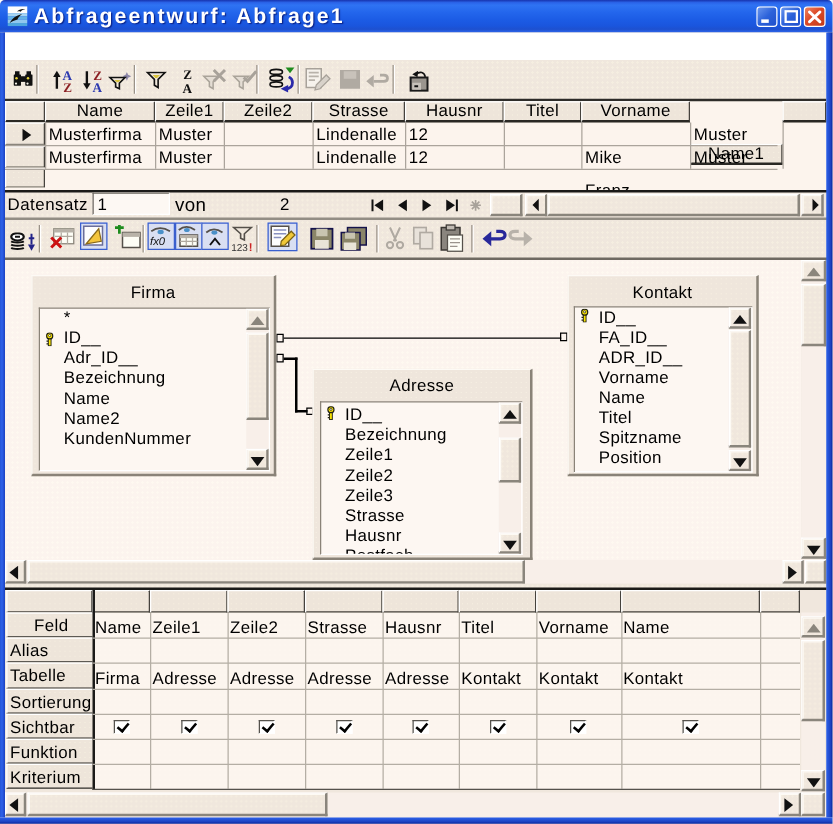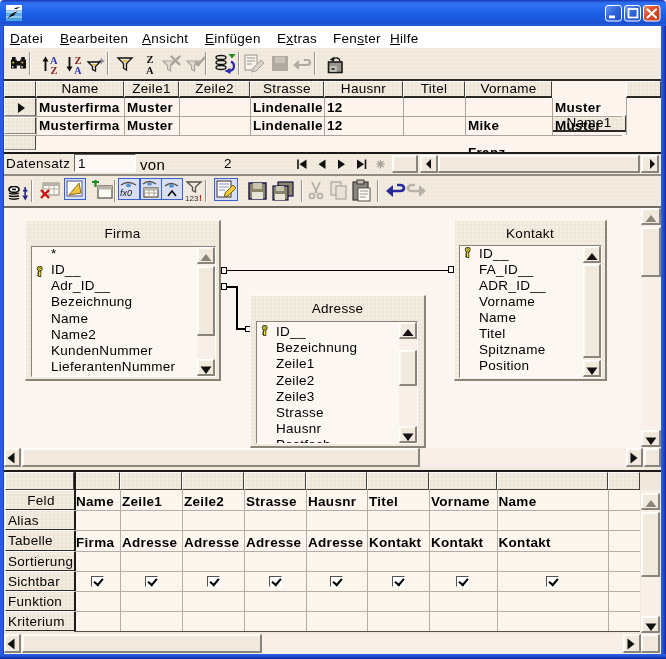--- a/index.html
+++ b/index.html
@@ -12,21 +12,21 @@
 .beige{background-color:#f0e7dd;background-image:radial-gradient(#f5eee0 30%,rgba(0,0,0,0) 31%);background-size:4px 4px;}
 .pinkbg{background-color:#fcf4ee;background-image:radial-gradient(#fef9f0 30%,rgba(0,0,0,0) 31%);background-size:4px 4px;}
 .t13{font-size:13.5px;letter-spacing:0.3px;color:#000;}
 .sep1{width:2px;border-left:1px solid #9a9288;border-right:1px solid #fff;}
 
 .sbtn{background-color:#f0e7dd;background-image:radial-gradient(#f4ecdf 30%,rgba(0,0,0,0) 31%);background-size:4px 4px;border-top:1px solid #fff;border-left:1px solid #fff;border-right:2px solid #8a857c;border-bottom:2px solid #8a857c;box-shadow:inset 1px 1px 0 #fdfaf4;}
 .hc{top:2px;height:16.5px;background-color:#eee5da;background-image:radial-gradient(#f6f0e0 26%,rgba(0,0,0,0) 27%);background-size:4px 4px;border-top:1px solid #fff;border-left:1px solid #fff;border-right:1px solid #45423d;border-bottom:2px solid #2a2824;font-size:13.5px;letter-spacing:0.3px;text-align:center;line-height:14px;color:#000;}
 .rh{left:0;width:32px;background-color:#eee5da;background-image:radial-gradient(#f6f0e0 26%,rgba(0,0,0,0) 27%);background-size:4px 4px;border-top:1px solid #fff;border-left:1px solid #fff;border-right:1px solid #45423d;border-bottom:1px solid #8a857c;}
 .vl{top:18.5px;height:37.5px;width:1px;background:#aba49c;}
 .hl{left:0;width:618px;height:1px;background:#aba49c;}
-.dt{font-size:13.5px;letter-spacing:0.3px;color:#000;white-space:pre;font-weight:bold;}
+.dt{font-size:13.5px;letter-spacing:0.3px;color:#000;white-space:pre;}
 .prsd{background:#d9dff2;border:1px solid #3a5fce;}
 .tbox{background-color:#efe6dc;background-image:radial-gradient(#f7f1e2 26%,rgba(0,0,0,0) 27%);background-size:4px 4px;border-top:1px solid #fdfaf5;border-left:1px solid #fdfaf5;border-right:2px solid #8a8378;border-bottom:2px solid #8a8378;}
 .ttl{position:absolute;left:0;right:0;top:0;height:24px;font-size:13.5px;letter-spacing:0.3px;text-align:center;line-height:25px;color:#000;}
 .tlist{position:absolute;background:#fdf7f2;border-top:1.5px solid #8a8378;border-left:1.5px solid #8a8378;border-right:1px solid #fff;border-bottom:1px solid #fff;overflow:hidden;}
 .fld{position:absolute;left:19px;font-size:13.5px;letter-spacing:0.3px;color:#000;white-space:pre;}
 .sbv{position:absolute;background:#f8efe9;}
 .key{position:absolute;width:12px;height:11px;}
 .jline{position:absolute;background:#000;}
 .jsq{position:absolute;border:1.5px solid #000;background:transparent;}
 .bhc{top:1.5px;height:18.5px;background-color:#eee5da;background-image:radial-gradient(#f6f0e0 26%,rgba(0,0,0,0) 27%);background-size:4px 4px;border-top:1px solid #fff;border-left:1px solid #fff;border-right:1px solid #45423d;border-bottom:1.5px solid #45423d;}
@@ -44,20 +44,21 @@
 <div class="abs" id="appicon" style="left:6px;top:5px;width:16px;height:16px;">
 <svg width="16" height="16" viewBox="0 0 16 16">
 <rect x="0" y="0" width="16" height="5.5" fill="#fdfdfd"></rect>
 <rect x="0" y="5.5" width="16" height="2.6" fill="#a6d4f2"></rect>
 <rect x="0" y="8.1" width="16" height="2.6" fill="#64b2e6"></rect>
 <rect x="0" y="10.7" width="16" height="2.7" fill="#90c8ee"></rect>
 <rect x="0" y="13.4" width="16" height="2.6" fill="#4ea6de"></rect>
 <path d="M7.5 4.4 C9 2.6 11.8 1.8 14.2 2.4 C12.4 2.6 11.3 3.3 10.5 4.3 C9.4 3.9 8.4 4.1 7.5 4.4 Z" fill="#111"></path>
 <path d="M1.6 13.6 C3.8 9.6 7.6 6.9 11.8 6.4 C9.7 7.5 8.5 9 8 10.6 C5.6 11.2 3.3 12.2 1.6 13.6 Z" fill="#111"></path>
 </svg></div>
+<div class="abs" style="left:27px;top:3px;font-size:17px;font-weight:bold;color:#fff;text-shadow:1px 1px 1px #0a2287;letter-spacing:1.65px;">Abfrageentwurf: Abfrage1</div>
 <div class="abs" id="winbtns" style="left:605px;top:5px;width:56px;height:17px;">
 <svg width="56" height="17" viewBox="0 0 56 17">
 <defs>
 <linearGradient id="bluebtn" x1="0" y1="0" x2="1" y2="1">
 <stop offset="0" stop-color="#6e9af0"></stop>
             <stop offset="0.5" stop-color="#2c62da"></stop>
             <stop offset="1" stop-color="#1e4eca"></stop>
 </linearGradient>
 <linearGradient id="redbtn" x1="0" y1="0" x2="1" y2="1">
 <stop offset="0" stop-color="#ee8a66"></stop>
@@ -67,29 +68,20 @@
 </defs>
 <rect x="0.5" y="0.5" width="16" height="15.5" rx="2.5" fill="url(#bluebtn)" stroke="#fff" stroke-width="1"></rect>
 <rect x="19.5" y="0.5" width="16" height="15.5" rx="2.5" fill="url(#bluebtn)" stroke="#fff" stroke-width="1"></rect>
 <rect x="38.5" y="0.5" width="16.5" height="15.5" rx="2.5" fill="url(#redbtn)" stroke="#fff" stroke-width="1"></rect>
 <rect x="4" y="10.5" width="6" height="2.8" fill="#fff"></rect>
 <rect x="23.5" y="4" width="9" height="8.5" fill="none" stroke="#fff" stroke-width="1.8"></rect>
 <path d="M42.5 4.5 L51 12.5 M51 4.5 L42.5 12.5" stroke="#fff" stroke-width="2.2" stroke-linecap="round"></path>
 </svg></div>
 
 <div class="abs" style="left:4px;top:26px;width:658px;height:22px;background:#fff;"></div>
-<div class="abs t13" id="menubar" style="left:4px;top:31px;width:658px;height:17px;">
-<span class="abs" style="left:6px;"><u>D</u>atei</span>
-<span class="abs" style="left:56px;"><u>B</u>earbeiten</span>
-<span class="abs" style="left:138px;"><u>A</u>nsicht</span>
-<span class="abs" style="left:201px;"><u>E</u>infügen</span>
-<span class="abs" style="left:273px;">E<u>x</u>tras</span>
-<span class="abs" style="left:329px;">Fen<u>s</u>ter</span>
-<span class="abs" style="left:386px;"><u>H</u>ilfe</span>
-</div>
 
 <div class="abs beige" id="tb1" style="left:4px;top:48px;width:658px;height:31px;">
 <div class="abs sep1" style="left:25px;top:4px;height:23px;"></div>
 <div class="abs sep1" style="left:103px;top:4px;height:23px;"></div>
 <div class="abs sep1" style="left:201px;top:4px;height:23px;"></div>
 <div class="abs sep1" style="left:234px;top:4px;height:23px;"></div>
 <div class="abs sep1" style="left:310px;top:4px;height:23px;"></div>
 <svg class="abs" style="left:6px;top:7px;" width="18" height="15" viewBox="0 0 18 15">
 <rect x="1" y="4.5" width="5.8" height="9" fill="#111" rx="0.5"></rect>
 <rect x="10.2" y="4.5" width="5.8" height="9" fill="#111" rx="0.5"></rect>
@@ -363,21 +355,20 @@
 <div class="abs tbox" style="left:21px;top:12px;width:196px;height:161px;">
 <div class="ttl">Firma</div>
 <div class="tlist" style="left:5px;top:25px;width:185px;height:131px;">
 <div class="fld" style="top:-1px;">*</div>
 <div class="fld" style="top:15px;">ID__</div>
 <div class="fld" style="top:31px;">Adr_ID__</div>
 <div class="fld" style="top:47px;">Bezeichnung</div>
 <div class="fld" style="top:64px;">Name</div>
 <div class="fld" style="top:80px;">Name2</div>
 <div class="fld" style="top:96px;">KundenNummer</div>
-<div class="fld" style="top:112px;">LieferantenNummer</div>
 <svg class="key" style="left:2px;top:18.5px;" width="10" height="13" viewBox="0 0 10 13">
             <rect x="3.4" y="5" width="2.6" height="7.6" fill="#ffe800" stroke="#221" stroke-width="0.9"></rect>
             <circle cx="4.7" cy="3.2" r="2.9" fill="#ffe800" stroke="#221" stroke-width="1.1"></circle>
             <circle cx="4.7" cy="2.9" r="1.05" fill="#fffef2" stroke="#221" stroke-width="0.7"></circle>
             <path d="M3.4 8.2 h-1.7 M3.4 10.8 h-1.7" stroke="#221" stroke-width="1.3"></path>
           </svg>
 <div class="sbv" style="right:0;top:0;width:18px;bottom:0;">
 <div class="sbtn abs" style="left:0;top:0;width:18px;height:17px;"><svg width="12" height="8" viewBox="0 0 12 8" style="margin:4px 0 0 2px">
                 <path d="M6 0 L11.5 7 H0.5 Z" fill="#8a857c"></path>
               </svg></div>

